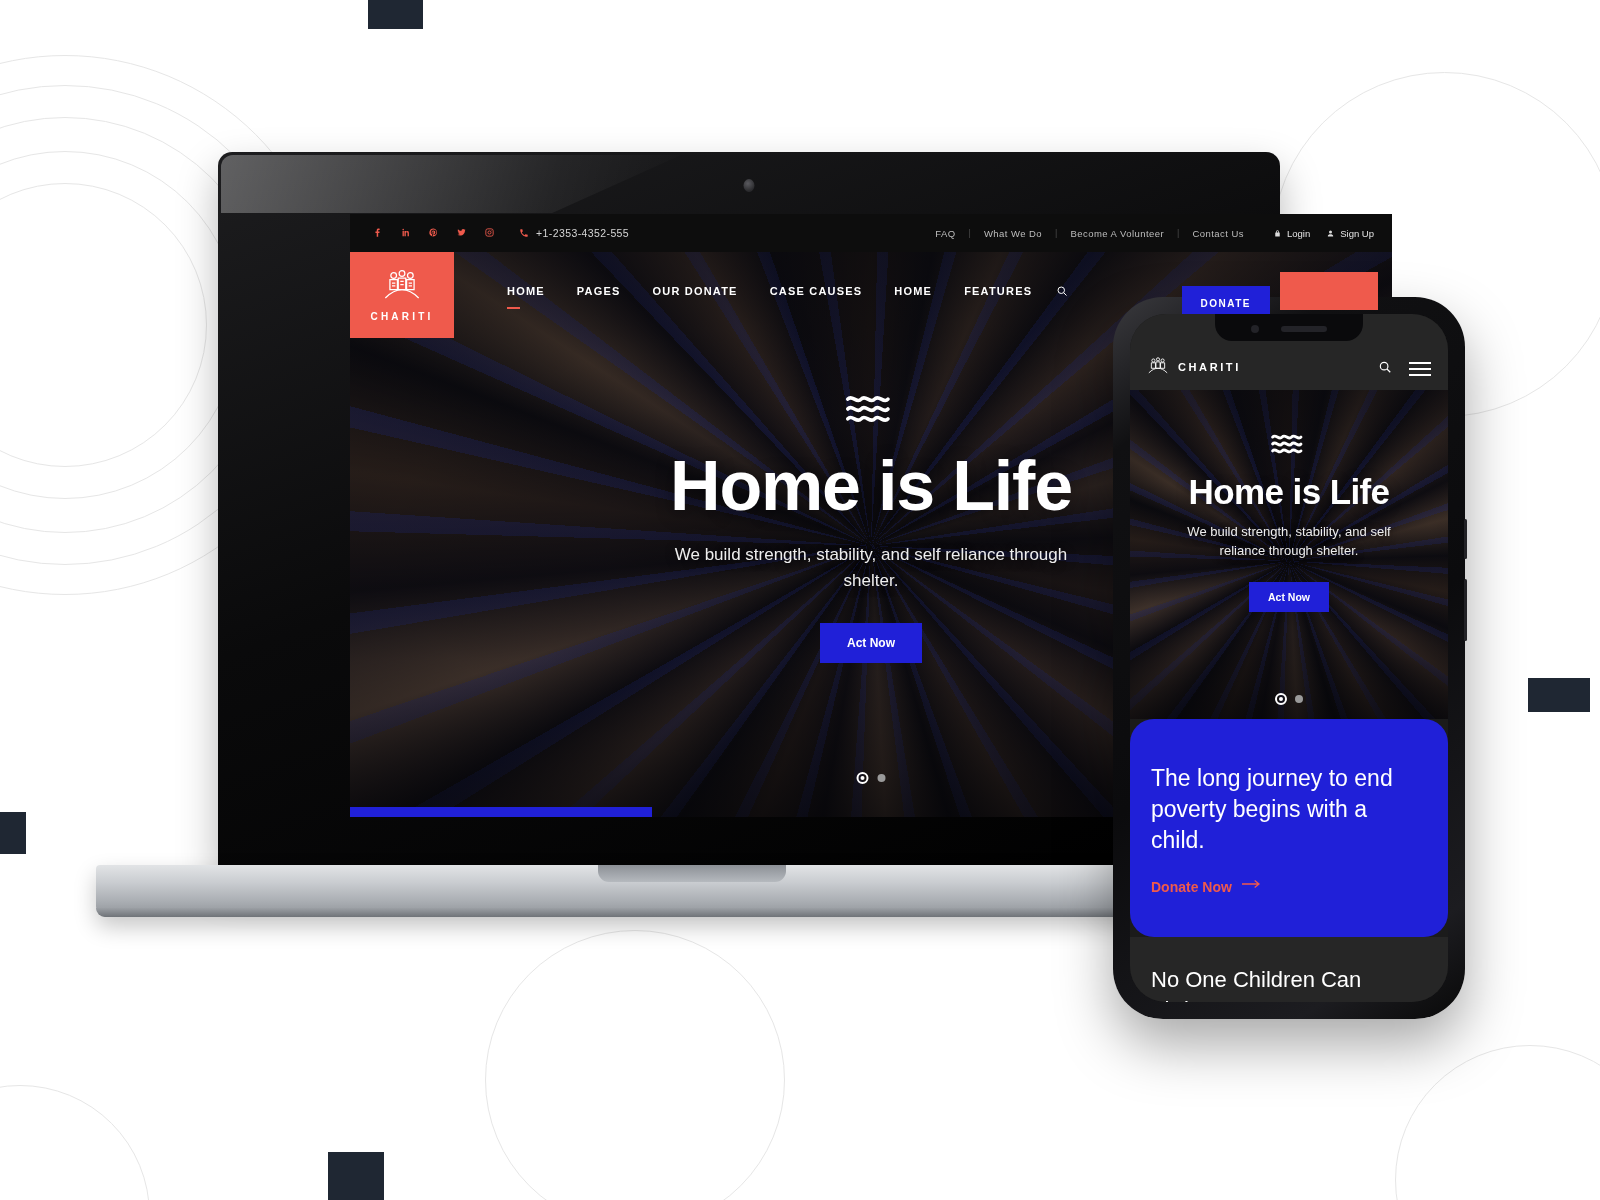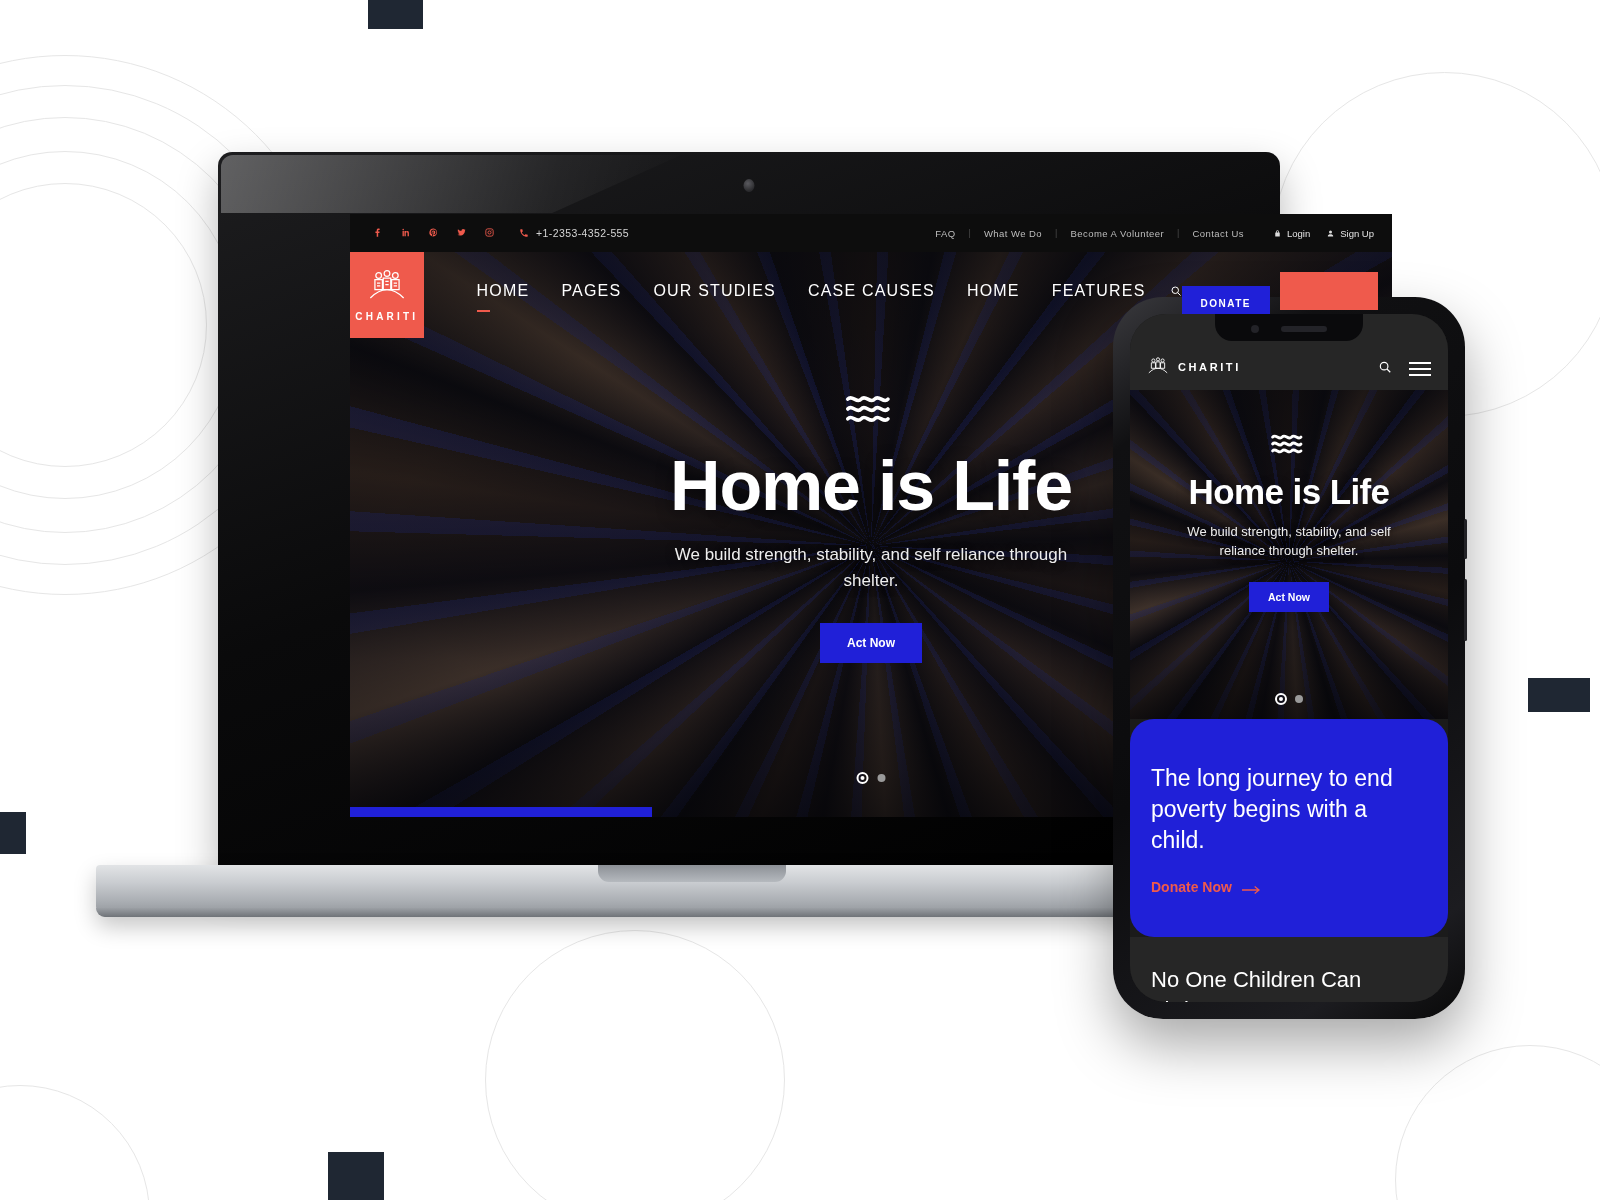--- a/index.html
+++ b/index.html
@@ -115,21 +115,21 @@
 
   .mainnav { position:absolute; left:0; top:0; width:100%; height:78px; display:flex; align-items:stretch; z-index:5; }
   .logo-box {
     width:104px; background:#ef5a4c; display:flex; flex-direction:column;
     align-items:center; justify-content:center; gap:4px; height:86px;
   }
   .logo-mark svg { width:40px; height:35px; }
   .logo-text { color:#fff; font-size:10px; letter-spacing:3.2px; font-weight:700; }
   .nav-links { display:flex; align-items:center; gap:0; margin-left:37px; height:78px; }
   .nav-links a {
-    position:relative; color:#fff; font-size:16px; font-weight:400; letter-spacing:1.2px;
+    position:relative; color:#fff; font-size:11px; font-weight:700; letter-spacing:1.2px;
     text-decoration:none; padding:0 16px; white-space:nowrap;
   }
   .nav-links a.active::after {
     content:""; position:absolute; left:16px; bottom:-12px; width:13px; height:2px; background:#ef5a4c;
   }
   .nav-search { margin-left:8px; color:#fff; display:flex; align-items:center; }
   .nav-search svg { width:12px; height:12px; stroke:#fff; fill:none; stroke-width:2; }
   .nav-actions { margin-left:auto; display:flex; align-items:center; gap:10px; padding-right:14px; height:78px; }
   .btn-donate {
     background:#2020d8; color:#fff; font-size:10px; font-weight:700; letter-spacing:1.5px;
@@ -196,21 +196,21 @@
   .ph-title { color:#fff; font-size:35px; font-weight:700; letter-spacing:-.6px; margin-top:12px;
     text-shadow:0 3px 14px rgba(0,0,0,.45); }
   .ph-sub { color:#eee; font-size:13px; line-height:1.45; text-align:center; margin-top:11px; max-width:230px;
     text-shadow:0 2px 8px rgba(0,0,0,.5); }
   .ph-act { margin-top:21px; background:#2020d8; color:#fff; border:none; cursor:pointer;
     font-size:10.5px; font-weight:700; padding:9px 19px; }
   .ph-dots { position:absolute; left:50%; transform:translateX(-50%); bottom:14px; display:flex; align-items:center; gap:8px; z-index:5; }
 
   .ph-blue { background:#2020d8; padding:44px 21px 42px 21px;border-radius:24px; }
   .ph-blue h3 { color:#fff; font-size:23px; line-height:1.34; font-weight:400; }
-  .ph-donate { margin-top:24px; color:#ef5a4c; font-size:14px; font-weight:700; display:flex; align-items:flex-end; gap:10px; cursor:pointer; }
+  .ph-donate { margin-top:24px; color:#ef5a4c; font-size:14px; font-weight:700; display:flex; align-items:flex-start; gap:10px; cursor:pointer; }
   .ph-donate svg { width:19px; height:10px; stroke:#ef5a4c; fill:none; stroke-width:1.6; }
 
   .ph-dark { background:#262626; padding:28px 21px 0 21px; height:100%; }
   .ph-dark h3 { color:#fff; font-size:22px; line-height:1.35; font-weight:400; }
 </style>
 </head>
 <body>
 
 <div id="stage">
 
@@ -312,21 +312,21 @@
                     <path d="M9.5 14h9v12h-9zM19.5 12h9v14h-9zM29.5 14h9v12h-9z"></path>
                     <path d="M12 18h4M12 21.5h4M22 16h4M22 20h4M32 18h4M32 21.5h4"></path>
                     <path d="M4 36c7-7 13-10 20-10s13 3 20 10"></path>
                   </svg>
                 </span>
                 <span class="logo-text">CHARITI</span>
               </div>
               <div class="nav-links">
                 <a href="#" class="active">HOME</a>
                 <a href="#">PAGES</a>
-                <a href="#">OUR STUDIES</a>
+                <a href="#">OUR DONATE</a>
                 <a href="#">CASE CAUSES</a>
                 <a href="#">HOME</a>
                 <a href="#">FEATURES</a>
                 <span class="nav-search">
                   <svg viewBox="0 0 24 24">
                       <circle cx="10.5" cy="10.5" r="6.5"></circle>
                       <path d="M15.4 15.4L21 21"></path>
                     </svg>
                 </span>
               </div>

